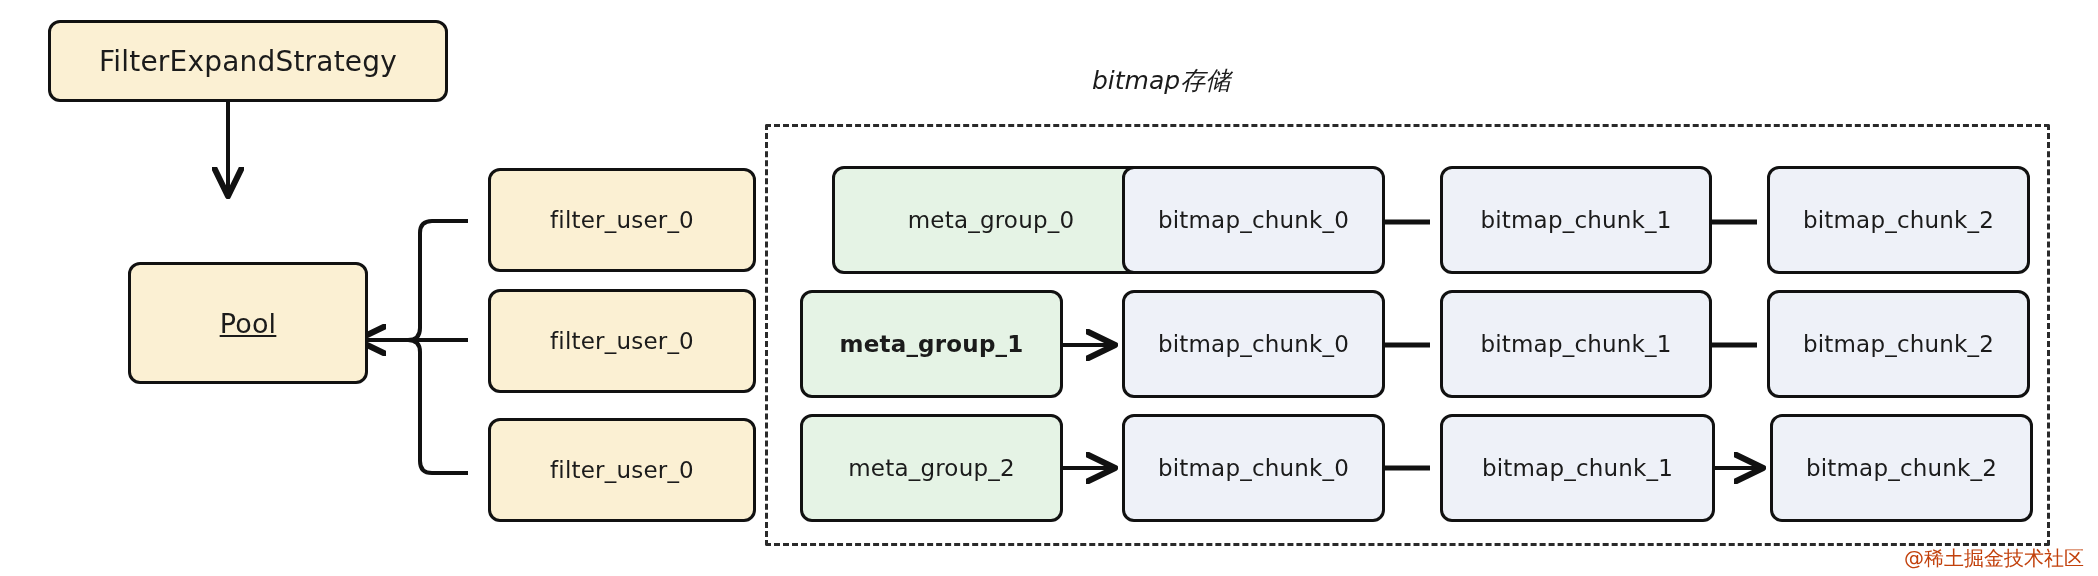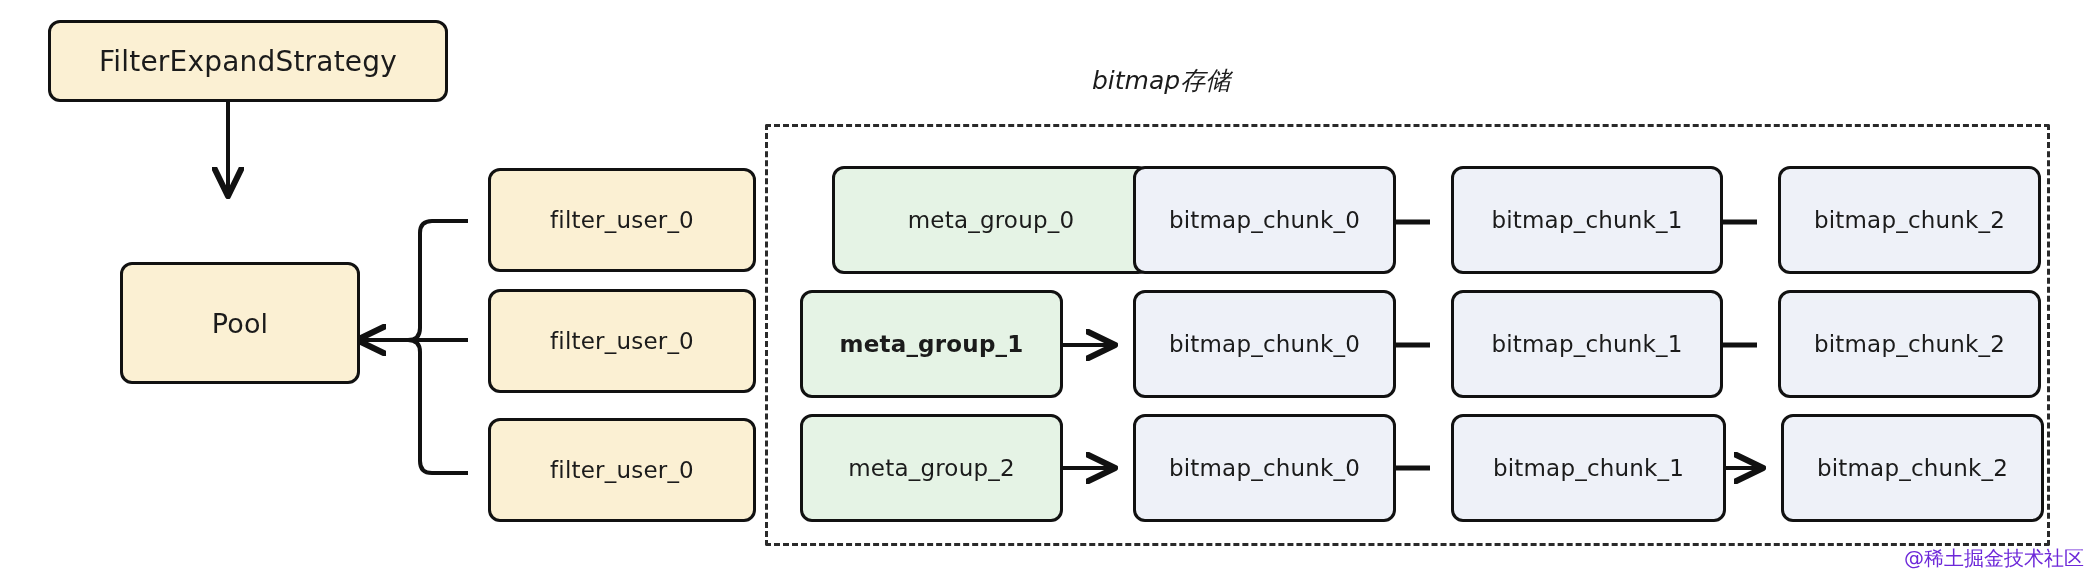--- a/index.html
+++ b/index.html
@@ -29,21 +29,21 @@
     justify-content: center;
     color: #1b1b1b;
     font-size: 23px;
     font-family: "DejaVu Sans", "Liberation Sans", sans-serif;
     letter-spacing: .2px;
     white-space: nowrap;
     text-align: center;
   }
   .node.yellow { background: #fbf0d3; margin-left: 20px; }
   .node.green  { background: #e5f3e5; }
-  .node.blue   { background: #eef1f8; margin-left: 11px; }
+  .node.blue   { background: #eef1f8; }
 
   
   .dashed-group {
     position: absolute;
     box-sizing: border-box;
     border: 3px dashed #2a2a2a;
     background: transparent;
     border-radius: 2px;
   }
   .group-title {
@@ -75,21 +75,21 @@
     stroke-width: 5;
     stroke-linecap: butt;
   }
 
   
   .watermark {
     position: absolute;
     right: 14px;
     bottom: 4px;
     font-size: 20px;
-    color: #6d28d9;
+    color: #c2410c;
     white-space: nowrap;
     user-select: none;
   }
 </style>
 </head>
 <body>
 
 <div id="canvas">
 
   <svg class="edge-svg" viewBox="0 0 2098 576">
@@ -125,21 +125,21 @@
     <path class="edge-plain" d="M 1712,345 L 1757,345"></path>
 
     <path class="edge-plain" d="M 1385,468 L 1430,468"></path>
     <path class="edge-path" d="M 1715,468 L 1760,468" marker-end="url(#arrowheadThick)"></path>
   </svg>
 
   <div class="node yellow" style="left:28px; top:20px; width:400px; height:82px; font-size:28px;">
     <span>FilterExpandStrategy</span>
   </div>
 
-  <div class="node yellow" style="left:100px; top:262px; width:240px; height:122px; font-size:27px;">
+  <div class="node yellow" style="left:108px; top:262px; width:240px; height:122px; font-size:27px;text-decoration:underline;">
     <span>Pool</span>
   </div>
 
   <div class="node yellow" style="left:468px; top:168px; width:268px; height:104px;">
     <span>filter_user_0</span>
   </div>
 
   <div class="node yellow" style="left:468px; top:289px; width:268px; height:104px;">
     <span>filter_user_0</span>
   </div>

